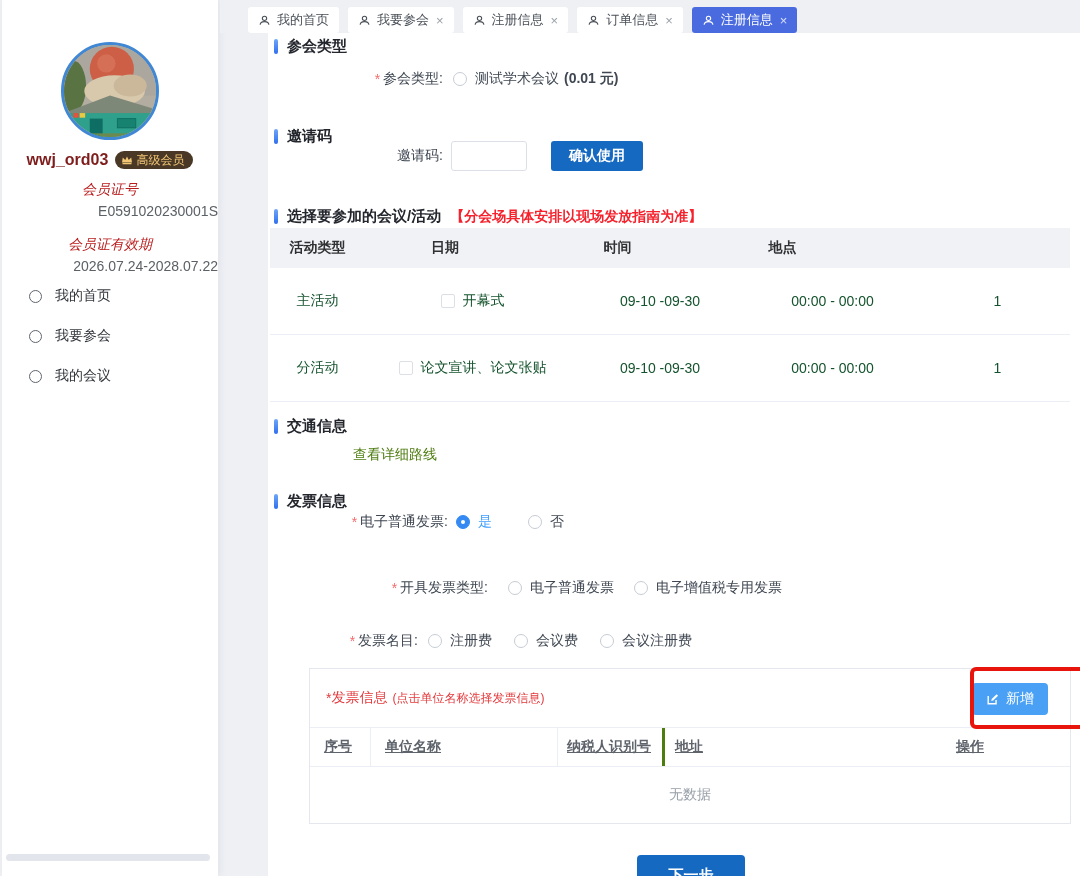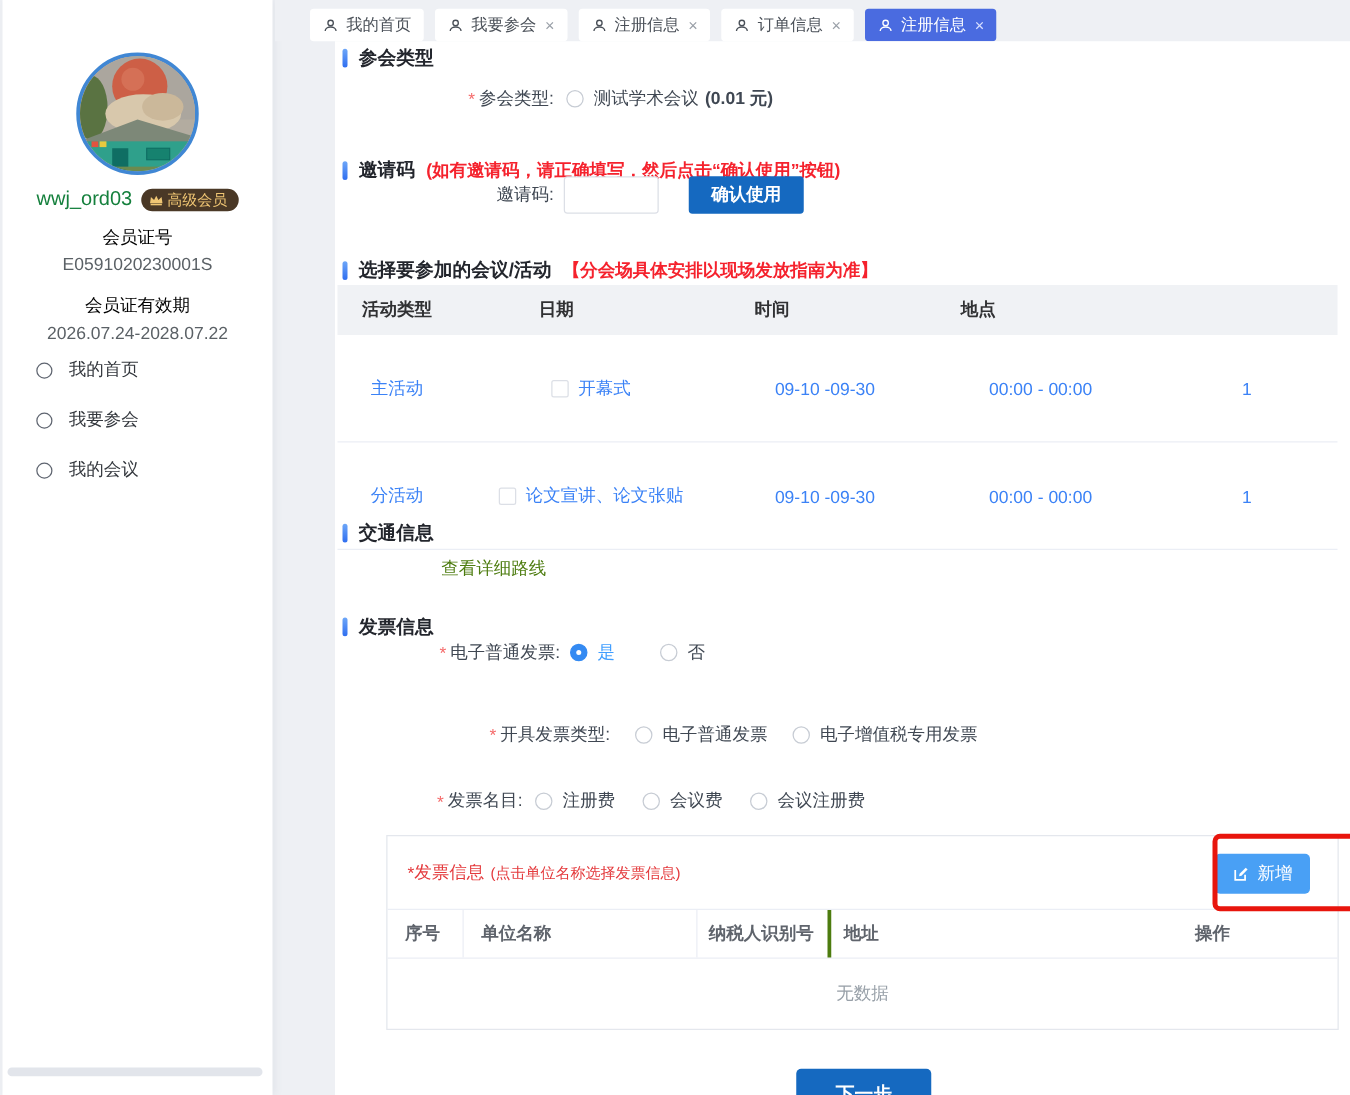--- a/index.html
+++ b/index.html
@@ -11,27 +11,27 @@
     overflow:hidden;
     color:#303133;
   }
   
   .sidebar { position:absolute; left:2px; top:0; width:216px; height:876px; background:#fff;
              box-shadow:2px 0 6px rgba(120,130,150,.10); }
   .avatar-wrap { position:absolute; top:42px; left:50%; transform:translateX(-50%);
                  width:98px; height:98px; border-radius:50%; border:3px solid #4087d4; overflow:hidden; background:#b9b2a6;}
   .avatar-wrap svg { display:block; width:100%; height:100%; }
   .name-row { position:absolute; top:151px; width:100%; display:flex; justify-content:center; align-items:center; gap:7px; }
-  .uname { font-size:16px; font-weight:normal; color:#15803d; }
+  .uname { font-size:16px; font-weight:bold; color:#7f1d1d; }
   .badge { display:inline-flex; align-items:center; gap:3px; background:#4a3826; color:#f0c674;
            font-size:12px; padding:3px 9px 3px 6px; border-radius:11px; line-height:1; }
   .badge svg { width:12px; height:10px; }
   .cert { position:absolute; width:100%; text-align:center; font-size:14px; }
-  .cert.lbl { color:#000000; }
-  .cert.val { color:#5b6166; }
+  .cert.lbl { color:#b91c1c;font-style:italic; }
+  .cert.val { color:#5b6166;text-align:right; }
   .menu { position:absolute; top:276px; left:0; width:100%; }
   .menu-item { display:flex; align-items:center; gap:13px; height:40px; padding-left:27px;
                font-size:14px; color:#33373d; cursor:pointer; }
   .ring { width:13px; height:13px; border-radius:50%; border:1.5px solid #5f6570; background:#fff; }
   .h-thumb { position:absolute; left:4px; bottom:15px; width:204px; height:7px; border-radius:4px; background:#e2e5eb; }
 
   
   .tabbar { position:absolute; left:220px; top:0; right:0; height:33px; background:#eef0f4;
             display:flex; align-items:flex-start; padding:7px 0 0 28px; gap:9px; }
   .tab { height:26px; display:inline-flex; align-items:center; gap:6px; padding:0 10px;
@@ -59,39 +59,39 @@
   .opt.sel-text { color:#409eff; }
   .checkbox { flex:none; width:14px; height:14px; border:1px solid #dcdfe6; border-radius:2px; background:#fff; margin-right:8px; }
 
   .txt-input { width:76px; height:30px; border:1px solid #dcdfe6; border-radius:3px; background:#fff; margin-left:8px; }
   .btn-primary { height:30px; padding:0 18px; margin-left:24px; background:#1569c0; border:none; border-radius:3px;
                  color:#fff; font-size:14px; font-weight:bold; cursor:pointer; font-family:inherit; }
 
   
   .act-table { position:absolute; left:2px; top:195px; width:800px; font-size:14px; }
   .act-hrow { display:flex; height:40px; background:#f0f2f5; align-items:center; font-weight:bold; color:#303133; }
-  .act-row { display:flex; height:86px; align-items:center; border-bottom:1px solid #ebeef5; color:#3b82f6; }
+  .act-row { display:flex; height:67px; align-items:center; border-bottom:1px solid #ebeef5; color:#14532d; }
   .ac { display:flex; justify-content:center; align-items:center; text-align:left; }
   .ac1{width:95px;} .ac2{width:215px;} .ac3{width:160px;} .ac4{width:185px;} .ac5{width:145px;}
 
   .link { font-size:14px; color:#4d7c0f; cursor:pointer; }
 
   
   .inv-panel { position:absolute; left:41px; top:635px; width:762px; border:1px solid #e4e7ed; background:#fff; }
   .inv-head { position:relative; height:59px; border-bottom:1px solid #ebeef5; display:flex; align-items:center; padding:0 16px; }
   .inv-head .star { color:#e4393c; font-size:14px; }
   .inv-head .ttl { color:#e4393c; font-size:14px; }
   .inv-head .nt { color:#e4393c; font-size:12px; margin-left:5px; }
   .btn-add { position:absolute; right:22px; top:14px; height:32px; padding:0 14px; background:#49a0f5; border:none;
              border-radius:4px; color:#fff; font-size:14px; display:flex; align-items:center; gap:6px; cursor:pointer; font-family:inherit;}
   .btn-add svg { width:14px; height:14px; }
   .hl-red { position:absolute; left:660px; top:-2px; width:121px; height:62px; border:4px solid #e8150d; border-radius:6px;
             pointer-events:none; z-index:5; }
   .inv-hrow { display:flex; height:39px; border-bottom:1px solid #ebeef5; align-items:center; color:#5f646c; font-size:14px; font-weight:600; }
-  .ic { display:flex; align-items:center; height:100%; }
+  .ic { display:flex; align-items:center; height:100%;text-decoration:underline; }
   .ic1{width:61px; padding-left:14px; border-right:1px solid #ebeef5;}
   .ic2{width:187px; padding-left:14px; border-right:1px solid #ebeef5;}
   .ic3{width:107px; padding-left:9px; border-right:3px solid #4d7c0f;}
   .ic4{width:205px; padding-left:10px;}
   .ic5{flex:1; justify-content:center;}
   .inv-empty { height:56px; display:flex; align-items:center; justify-content:center; color:#98a0a8; font-size:14px; }
 
   .btn-next { position:absolute; left:369px; top:822px; width:108px; height:40px; background:#1569c0; border:none;
               border-radius:4px; color:#fff; font-size:15px; font-weight:bold; cursor:pointer; font-family:inherit; }
 </style>
@@ -205,21 +205,20 @@
     <div class="opt" style="margin-left:10px">
       <span class="radio"></span>
       <span>测试学术会议</span>
       <span style="font-weight:bold;margin-left:5px">(0.01 元)</span>
     </div>
   </div>
 
   <div class="sec" style="top:94px">
     <span class="bar"></span>
     <span class="t">邀请码</span>
-    <span class="note">(如有邀请码，请正确填写，然后点击“确认使用”按钮)</span>
   </div>
   <div class="form-row" style="top:108px;left:0">
     <div class="lblbox" style="width:175px">
       <span>邀请码:</span>
     </div>
     <input class="txt-input" type="text" style="">
     <button class="btn-primary">确认使用</button>
   </div>
 
   <div class="sec" style="top:174px">

